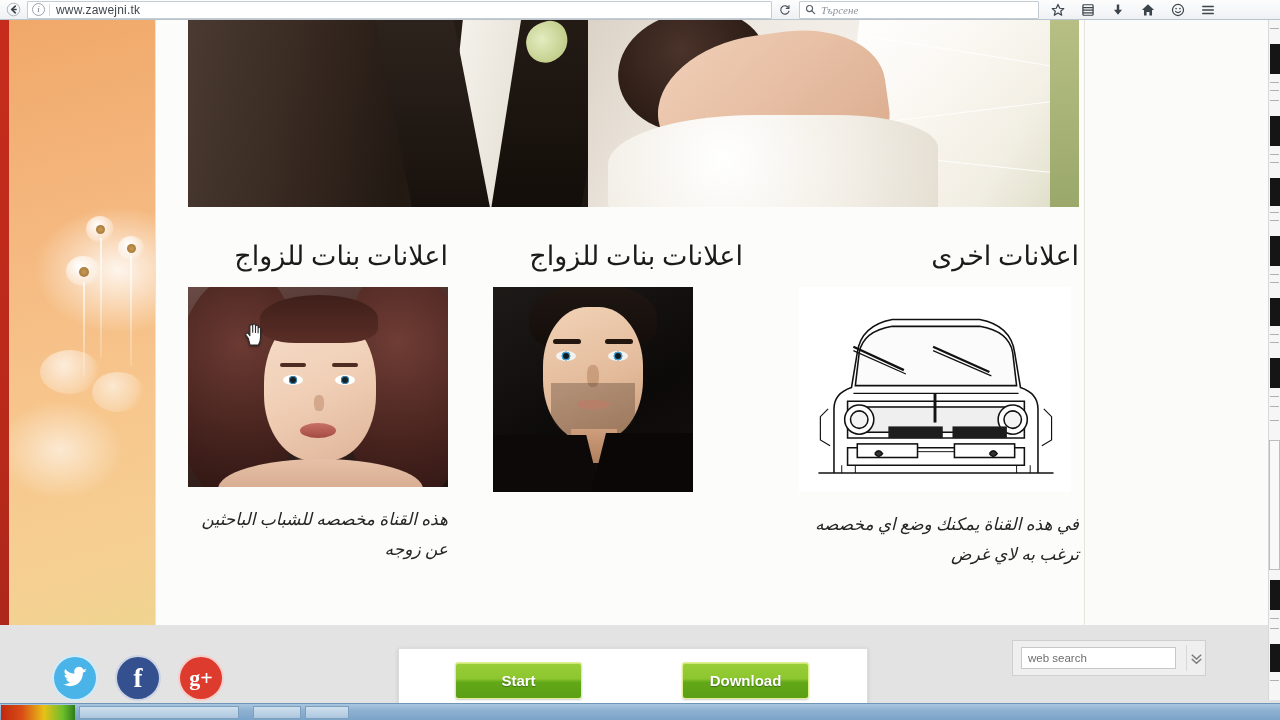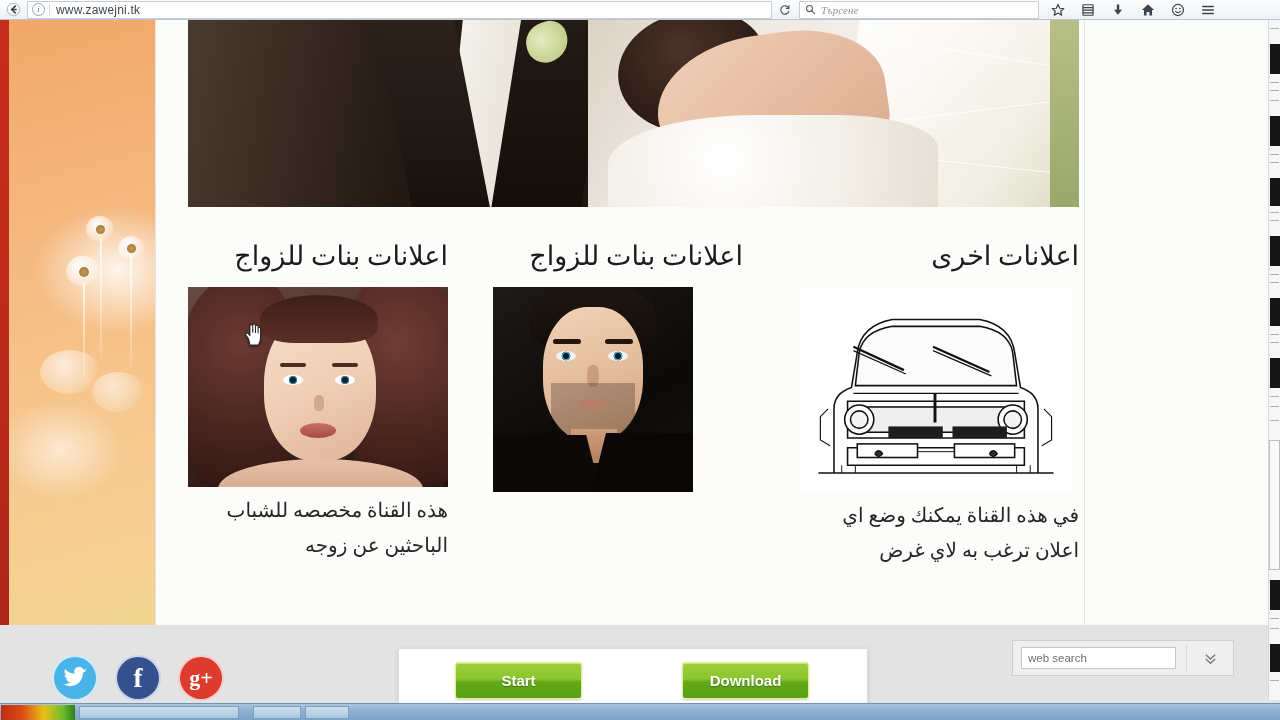--- a/index.html
+++ b/index.html
@@ -183,23 +183,23 @@
   .col-heading {
     font-family: "Liberation Serif", serif;
     font-size: 27px; color: #1b1b1b; direction: rtl; text-align: right;
     white-space: nowrap; letter-spacing: .5px;
   }
   .col-photo {
     margin-top: 15px; overflow: hidden; position: relative;
     background: #2a1f1a;
   }
   .col-caption {
-    margin-top: 6px; direction: rtl; text-align: right;
+    margin-top: 18px; direction: rtl; text-align: right;
     font-family: "Liberation Serif", serif;
-    font-size: 20px; color: #262626; line-height: 1.75;
+    font-size: 17px; color: #262626; line-height: 1.75; font-style: italic;
   }
   #col-women { left: 187px; width: 260px; }
   #col-men   { left: 492px; width: 250px; }
   #col-other { left: 798px; width: 280px; }
   #col-women .col-photo { width: 260px; height: 200px; }
   #col-men   .col-photo { width: 200px; height: 205px; }
   #col-other .col-photo { width: 272px; height: 205px; background: #ffffff; }
   #col-other .col-heading, #col-men .col-heading { text-align: right; }
 
   
@@ -288,21 +288,21 @@
     box-shadow: inset 0 1px 0 #cbe87d, 0 1px 2px rgba(0,0,0,.2);
     color: #ffffff; font-size: 15px; font-weight: bold;
     display: flex; align-items: center; justify-content: center;
     text-shadow: 0 1px 1px rgba(0,0,0,.35);
   }
   #ad-start-button { left: 56px; }
   #ad-download-button { left: 283px; }
 
   
   #web-search-widget {
-    position: absolute; left: 1012px; top: 640px; width: 222px; height: 36px;
+    position: absolute; left: 1012px; top: 640px; width: 194px; height: 36px;
     background: #efefef; border: 1px solid #cfcfcf;
     display: flex; align-items: center; z-index: 45;
   }
   #web-search-input {
     margin-left: 8px; width: 155px; height: 22px;
     background: #ffffff; border: 1px solid #c8c8c8;
     display: flex; align-items: center; padding: 0 6px;
     font-size: 11.5px; color: #6f6f6f;
   }
   #web-search-divider { width: 1px; height: 26px; background: #d8d8d8; margin-left: 10px; }
@@ -443,21 +443,21 @@
           <path d="M56 60 L110 84" stroke-width="1.2"></path>
           <path d="M138 56 L196 82" stroke-width="2.4"></path>
           <path d="M138 60 L198 86" stroke-width="1.2"></path>
           <path d="M20 186 L262 186" stroke-width="1.4"></path>
           <path d="M30 120 L22 128 L22 152 L32 158" stroke-width="1.2"></path>
           <path d="M252 120 L260 128 L260 152 L250 158" stroke-width="1.2"></path>
           <path d="M44 178 L44 186 M58 178 L58 186 M224 178 L224 186 M238 178 L238 186" stroke-width="1"></path>
         </g>
       </svg>
     </div>
-    <div class="col-caption">في هذه القناة يمكنك وضع اي اعلان ترغب به لاي غرض</div>
+    <div class="col-caption">في هذه القناة يمكنك وضع اي مخصصه ترغب به لاي غرض</div>
   </div>
 
 </div>
 
 <div id="footer-band"></div>
 
 <div id="social-icons">
   <div class="social" id="social-twitter">
     <svg viewBox="0 0 24 24">
       <path d="M23 4.9a8.6 8.6 0 0 1-2.4.7 4.2 4.2 0 0 0 1.8-2.3 8.4 8.4 0 0 1-2.6 1A4.2 4.2 0 0 0 11.6 8 11.9 11.9 0 0 1 3 3.6a4.2 4.2 0 0 0 1.3 5.6A4.1 4.1 0 0 1 2.4 8.7a4.2 4.2 0 0 0 3.4 4.1 4.2 4.2 0 0 1-1.9.1 4.2 4.2 0 0 0 3.9 2.9A8.4 8.4 0 0 1 1 17.6a11.9 11.9 0 0 0 6.4 1.9c7.7 0 11.9-6.4 11.9-11.9v-.5A8.5 8.5 0 0 0 23 4.9z"></path>

